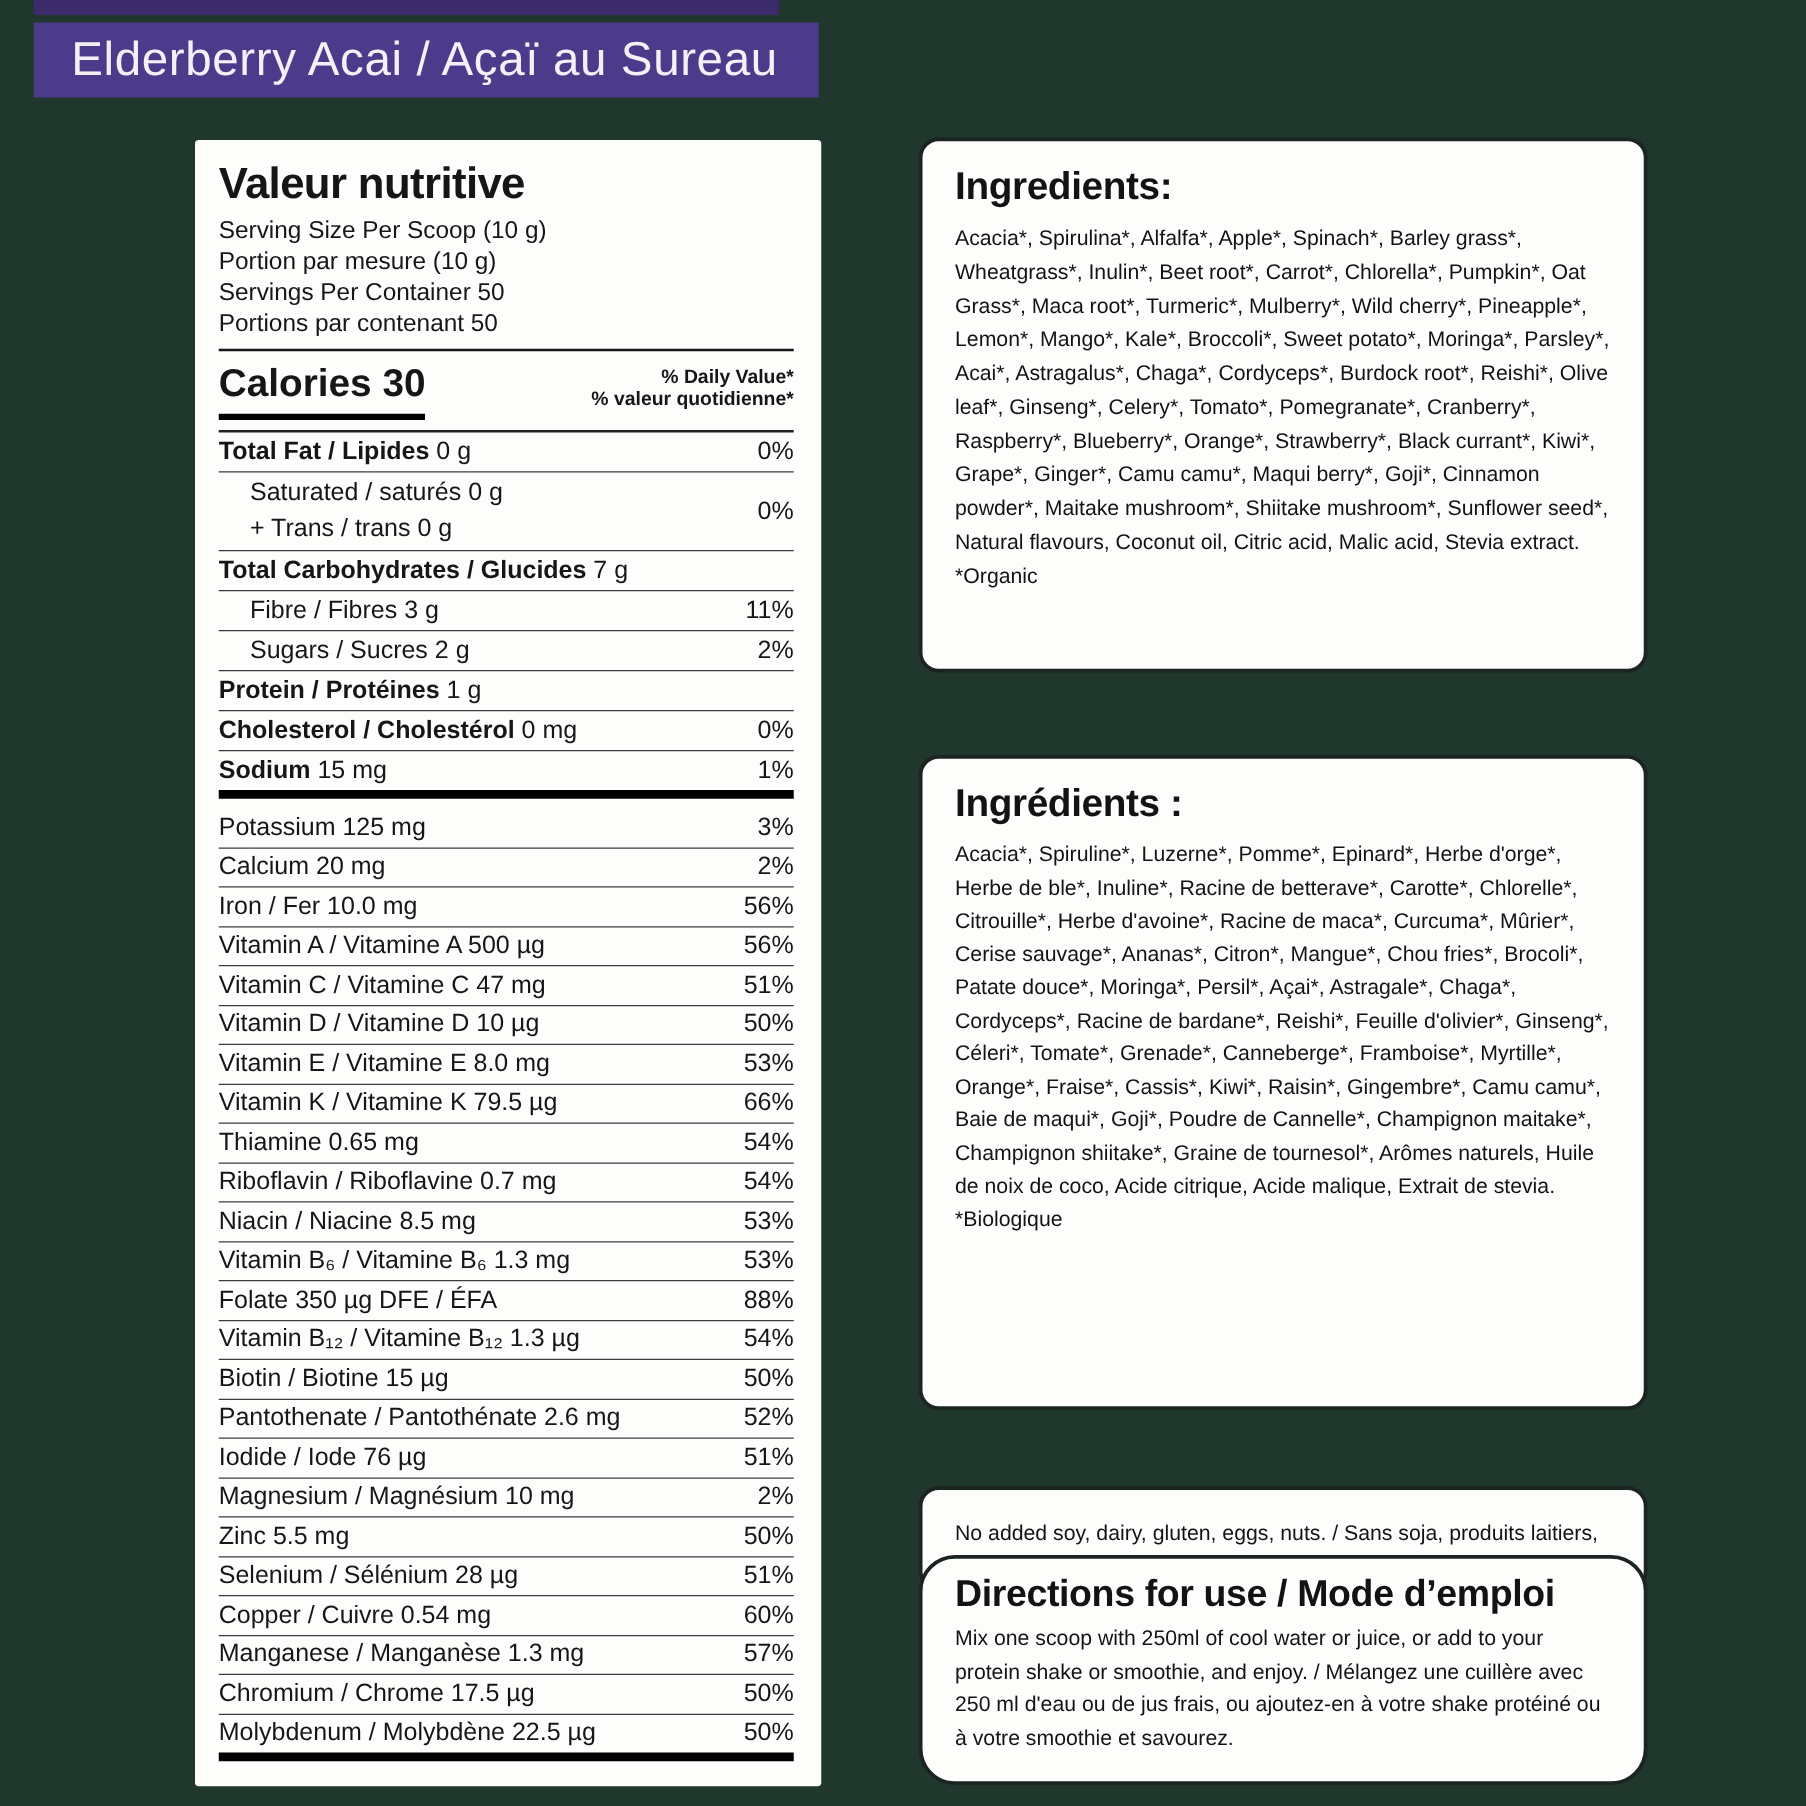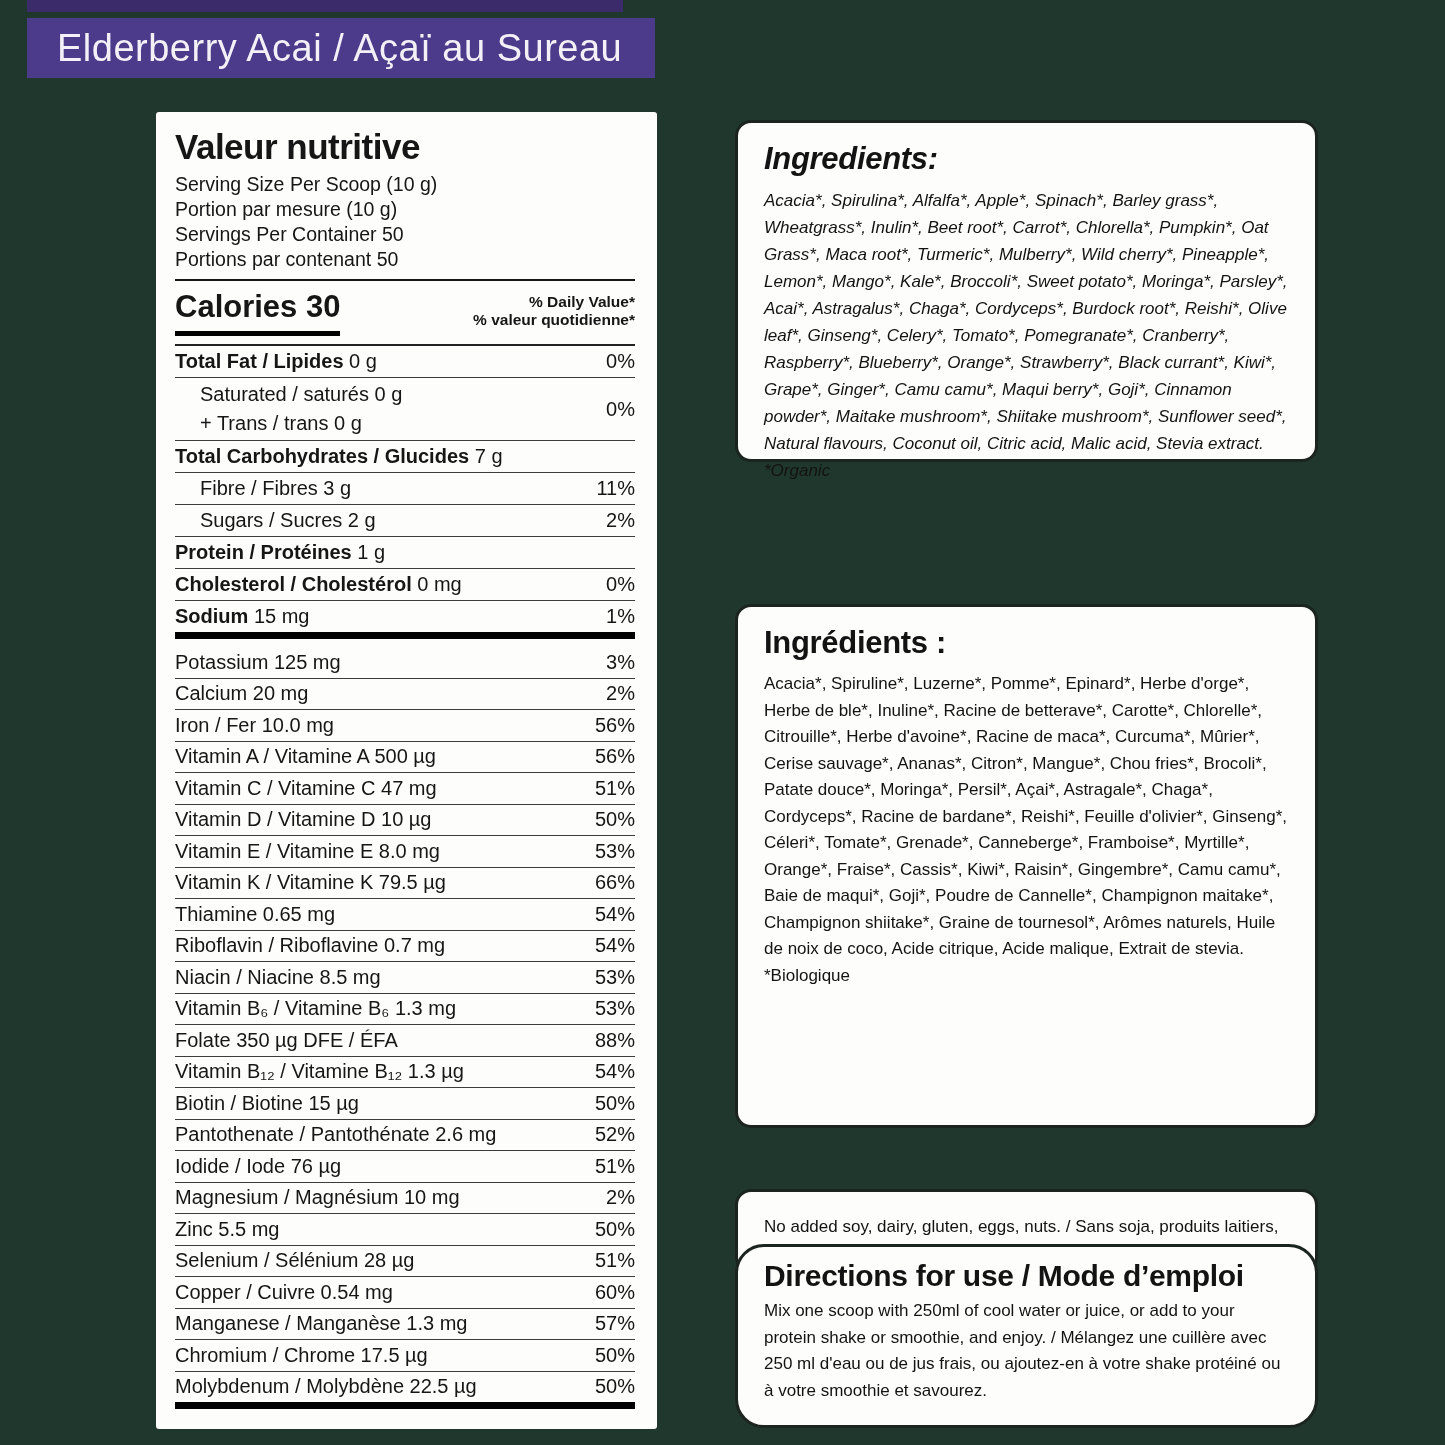--- a/index.html
+++ b/index.html
@@ -56,21 +56,21 @@
   .rbox{
     position:absolute;left:735px;width:583px;
     background:#fdfdfc;
     border:3px solid #1c2420;border-radius:16px;
     box-sizing:border-box;
     padding:18px 26px;
     color:#131313;
   }
   .rbox h2{margin:0 0 10px 0;font-size:31px;line-height:36px;font-weight:bold;letter-spacing:-.3px;}
   .rbox .body{font-size:17px;line-height:27px;}
-  .box-ing-en{top:120px;height:342px;font-style:italic;}
+  .box-ing-en{top:110px;height:428px;}
   .box-ing-fr{top:604px;height:524px;}
   .box-ing-fr .body{line-height:26.5px;}
   .box-allergen{top:1189px;height:84px;padding-top:20px;}
   .box-allergen .body{line-height:29px;}
   .box-directions{top:1244px;height:184px;padding-top:12px;border-radius:29px;}
   .box-directions h2{margin-bottom:5px;font-size:30px;line-height:34px;}
   .box-directions .body{line-height:26.5px;}
 </style>
 </head>
 <body>

